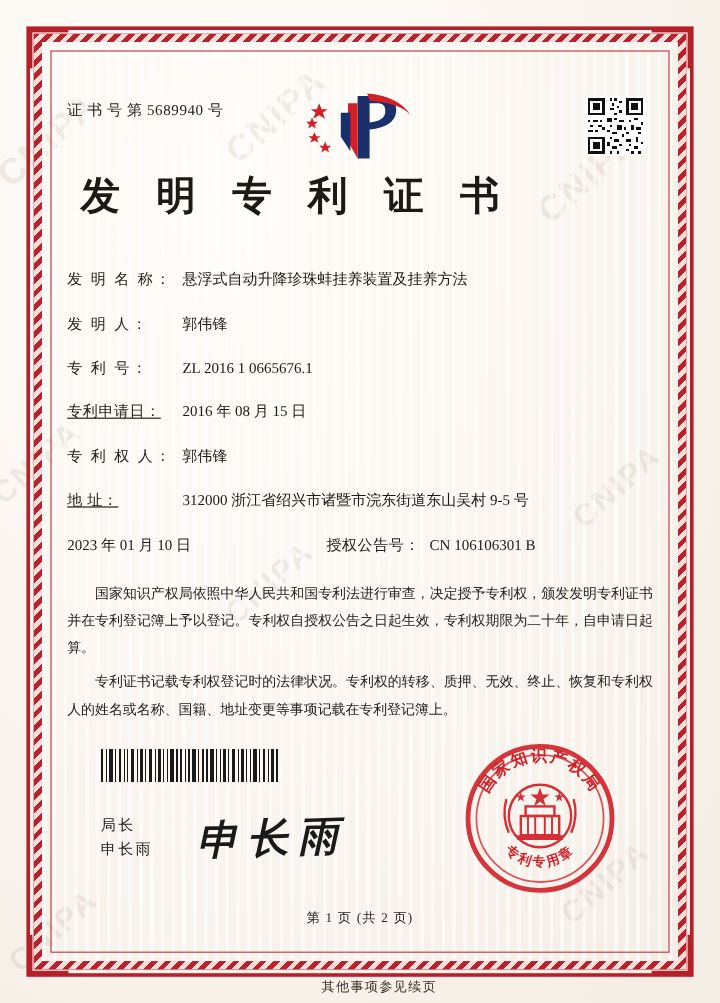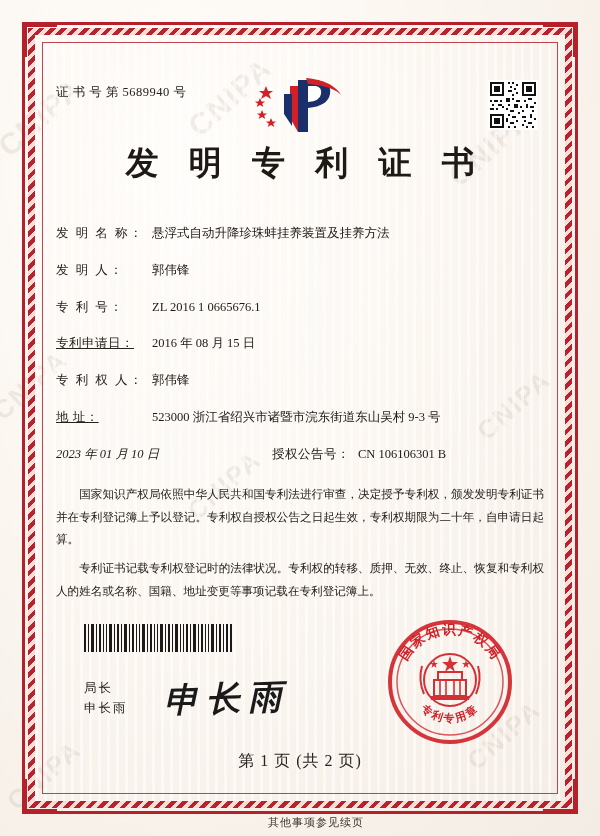--- a/index.html
+++ b/index.html
@@ -111,21 +111,21 @@
   .logo {
     position: absolute;
     left: 50%;
     transform: translateX(-50%);
     top: 12px;
     width: 108px;
     height: 70px;
   }
 
   .title {
-    text-align: center;
+    text-align: left;
     font-size: 33px;
     font-weight: 700;
     letter-spacing: 11px;
     color: #1d1915;
     margin-top: 40px;
     text-indent: 11px;
     font-family: "Liberation Serif", "DejaVu Serif", serif;
   }
 
   .fields {
@@ -142,21 +142,21 @@
     width: 96px;
     flex: 0 0 96px;
     letter-spacing: 2px;
     color: #26211c;
   }
   .field-label.tight { letter-spacing: 0.5px; text-decoration: underline; }
   .field-value {
     flex: 1;
     color: #1d1915;
   }
-  .field-row.dual .field-value { flex: 0 0 auto; width: 216px; font-style: italic; }
+  .field-row.dual .field-value { flex: 0 0 auto; width: 216px; }
   .field-row.dual .field-label2 {
     flex: 0 0 auto;
     letter-spacing: 0.5px;
     margin-right: 8px;
     color: #26211c;
   }
   .field-row.dual .field-value2 { flex: 1; color: #1d1915; }
 
   .paragraphs {
     margin-top: 18px;
@@ -209,21 +209,21 @@
     bottom: 32px;
     width: 132px;
     height: 132px;
   }
 
   .page-no {
     position: absolute;
     bottom: 8px;
     left: 0; right: 0;
     text-align: center;
-    font-size: 16px;
+    font-size: 11px;
     color: #2a2520;
     letter-spacing: 1px;
   }
 
   .footer-note {
     position: absolute;
     bottom: 6px;
     left: 0; right: 0;
     text-align: center;
     font-size: 11px;
@@ -365,21 +365,21 @@
       <div class="field-row">
         <div class="field-label tight">专利申请日：</div>
         <div class="field-value">2016 年 08 月 15 日</div>
       </div>
       <div class="field-row">
         <div class="field-label">专 利 权 人：</div>
         <div class="field-value">郭伟锋</div>
       </div>
       <div class="field-row">
         <div class="field-label tight">地          址：</div>
-        <div class="field-value">523000 浙江省绍兴市诸暨市浣东街道东山吴村 9-3 号</div>
+        <div class="field-value">312000 浙江省绍兴市诸暨市浣东街道东山吴村 9-5 号</div>
       </div>
       <div class="field-row dual">
         <div class="field-value">2023 年 01 月 10 日</div>
         <div class="field-label2">授权公告号：</div>
         <div class="field-value2">CN 106106301 B</div>
       </div>
     </div>
 
     <div class="paragraphs">
       <p>国家知识产权局依照中华人民共和国专利法进行审查，决定授予专利权，颁发发明专利证书并在专利登记簿上予以登记。专利权自授权公告之日起生效，专利权期限为二十年，自申请日起算。</p>

